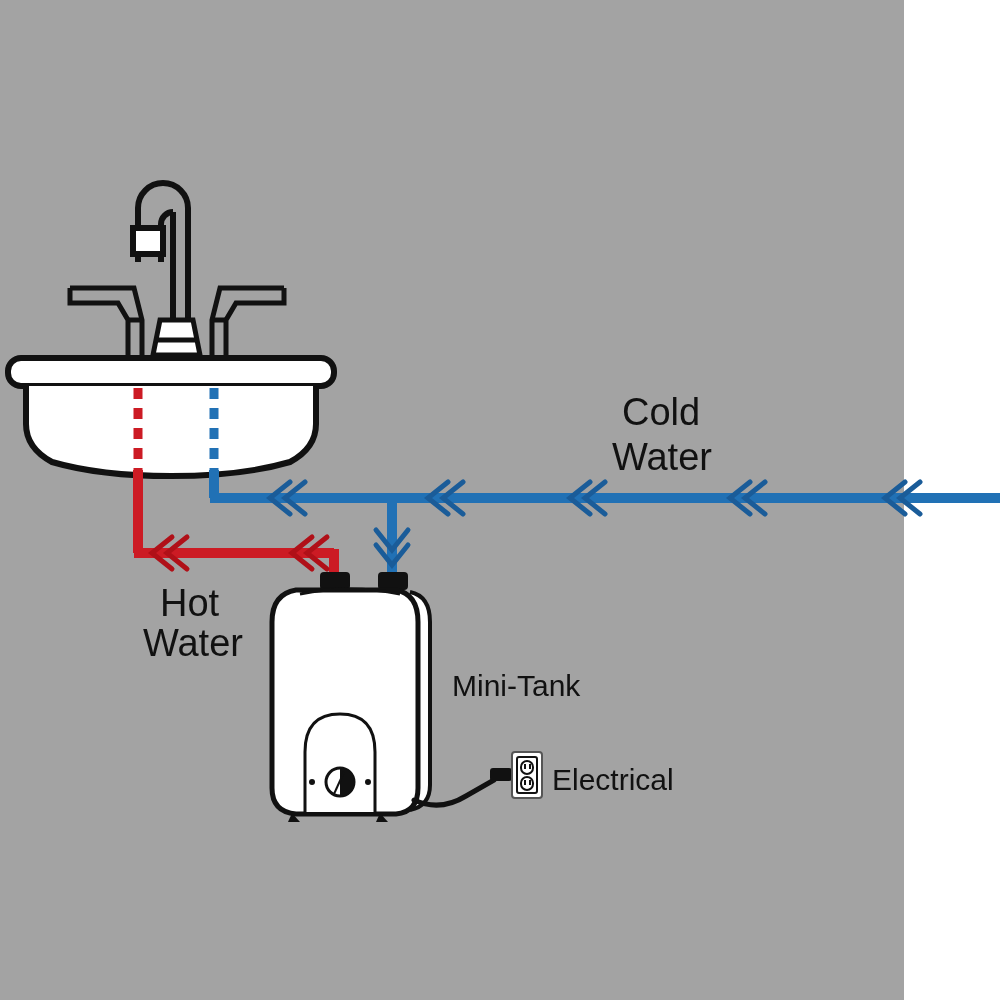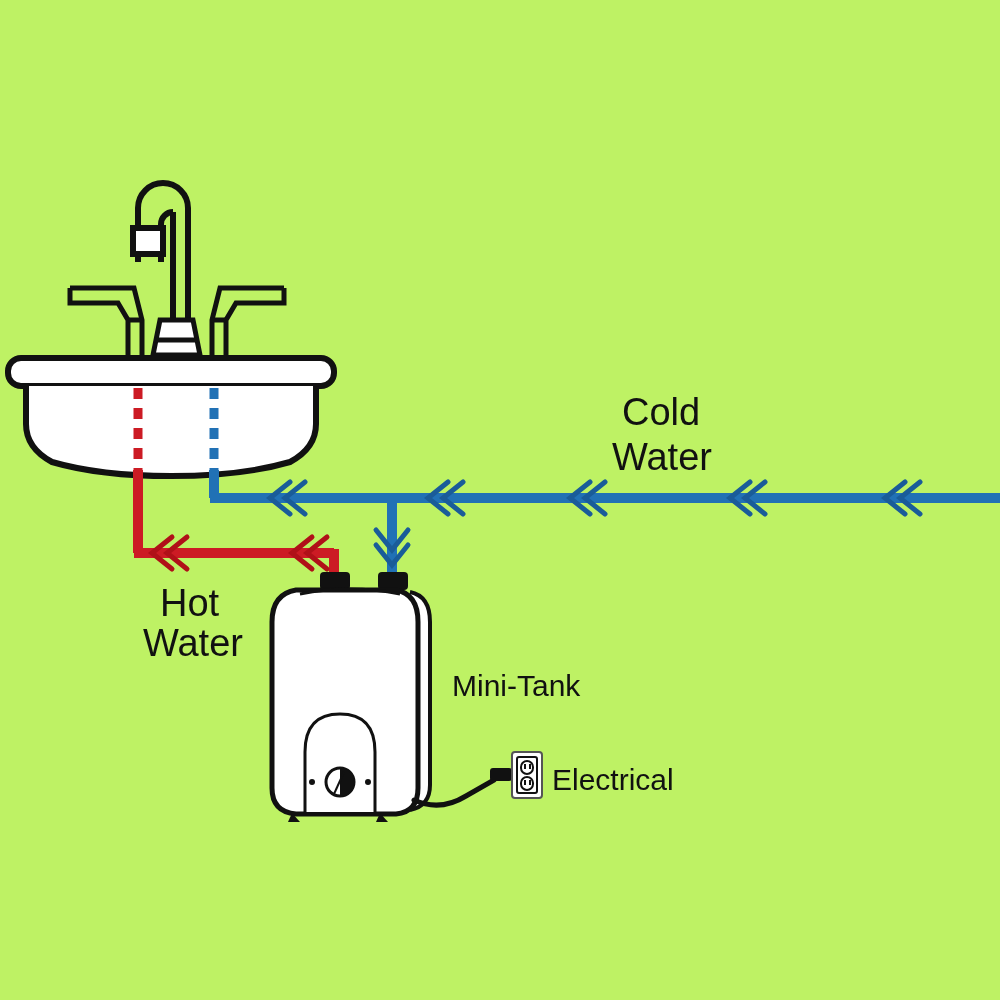--- a/index.html
+++ b/index.html
@@ -9,23 +9,23 @@
     background: #ffffff;
   }
   body {
     width: 1000px;
     height: 1000px;
     font-family: "Liberation Sans", sans-serif;
     overflow: hidden;
   }
   #diagram-root {
     position: relative;
-    width: 1000px;
+    width: 904px;
     height: 1000px;
-    background: #bef264;
+    background: #a3a3a3;
   }
   svg#diagram-svg {
     display: block;
     width: 1000px;
     height: 1000px;
   }
   .label-text {
     font-family: "Liberation Sans", sans-serif;
     fill: #111111;
     font-weight: 400;

